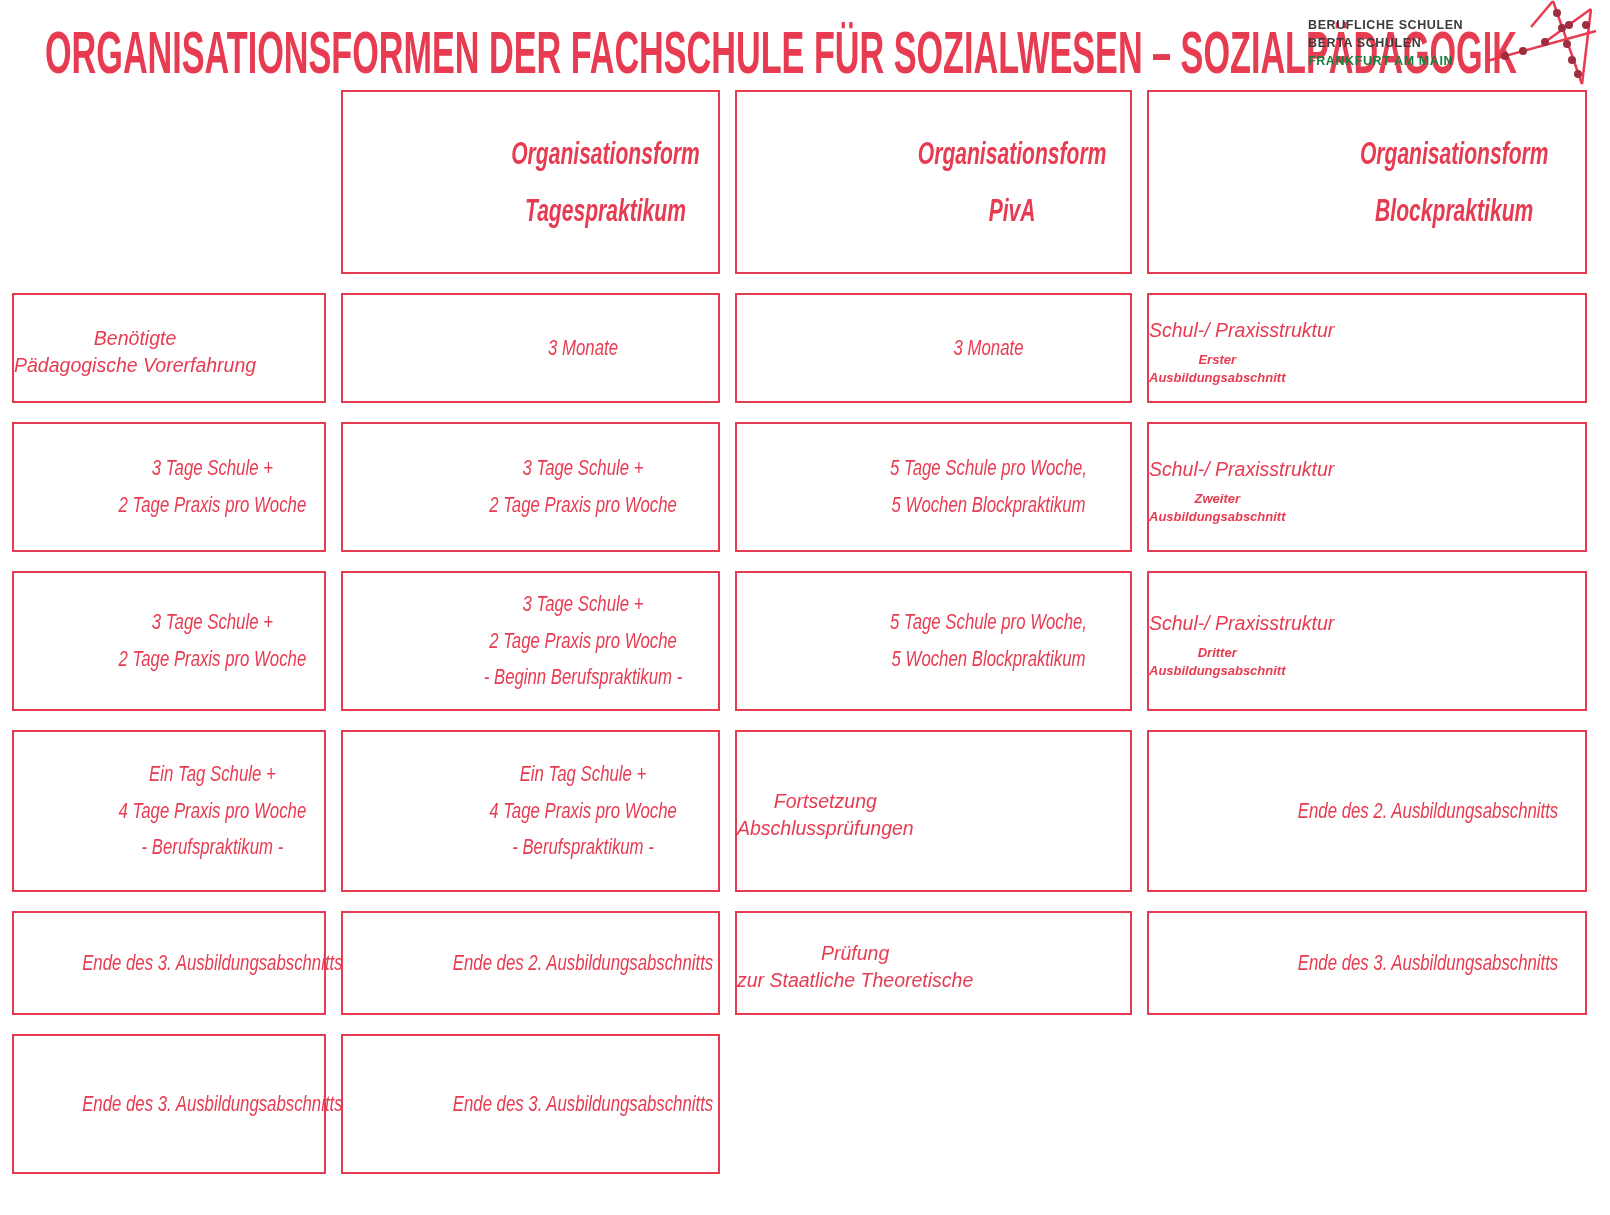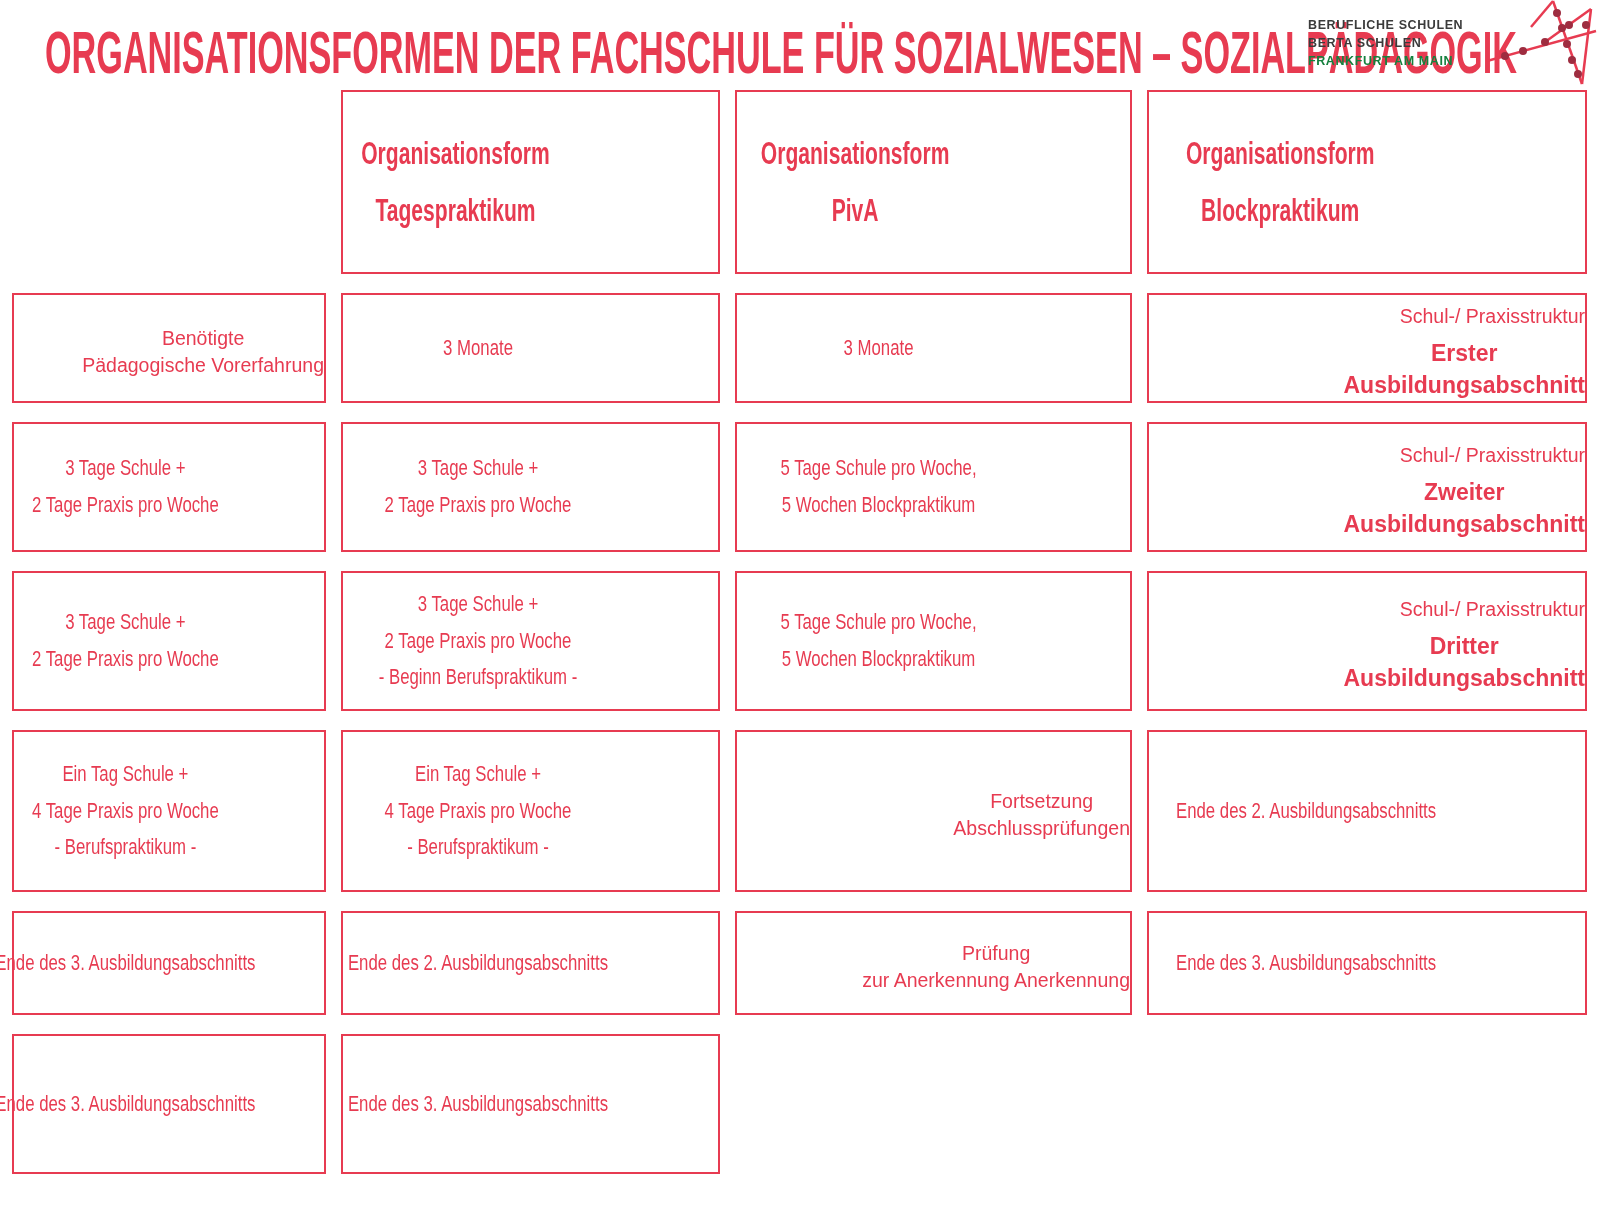--- a/index.html
+++ b/index.html
@@ -32,38 +32,39 @@
     position: absolute; left: 12px; top: 90px;
     display: grid;
     grid-template-columns: 314px 379px 397px 440px;
     grid-template-rows: 184px 110px 130px 140px 162px 104px 140px;
     column-gap: 15px; row-gap: 19px;
   }
   .box {
     border: 2px solid #e73b51;
     background: #ffffff;
     display: flex; flex-direction: column;
-    align-items: flex-end; justify-content: center;
+    align-items: flex-start; justify-content: center;
     text-align: center;
+    font-style: italic;
   }
   .empty { border: none; }
 
   .col-header-text {
     font-size: 31px; font-weight: bold; color: #e73b51;
     line-height: 1.85; white-space: pre-line;
     transform: scaleX(0.68); transform-origin: center;
     width: 140%;
   }
   .row-label {
     font-size: 19.5px; color: #e73b51; line-height: 1.4;
     white-space: pre-line;
     margin-top: 8px;
   }
   .row-label-bold {
-    font-size: 23px; color: #e73b51; line-height: 1.4;
+    font-size: 13px; color: #e73b51; line-height: 1.4;
     font-weight: bold; white-space: pre-line; margin-top: 7px;
   }
   .cell-text {
     font-size: 21.5px; color: #e73b51; line-height: 1.72;
     white-space: pre-line;
     transform: scaleX(0.78); transform-origin: center;
     width: 128%;
   }
 </style>
 </head>
@@ -190,21 +191,21 @@
   </div>
   <div class="box">
     <div class="cell-text">Ende des 3. Ausbildungsabschnitts</div>
   </div>
   <div class="box">
     <div class="cell-text">Ende des 2. Ausbildungsabschnitts</div>
   </div>
 
   <div class="box">
     <div class="row-label">Prüfung
-zur Anerkennung Anerkennung</div>
+zur Staatliche Theoretische</div>
   </div>
   <div class="box">
     <div class="cell-text">Ende des 3. Ausbildungsabschnitts</div>
   </div>
   <div class="box">
     <div class="cell-text">Ende des 3. Ausbildungsabschnitts</div>
   </div>
   <div class="box">
     <div class="cell-text">Ende des 3. Ausbildungsabschnitts</div>
   </div>

